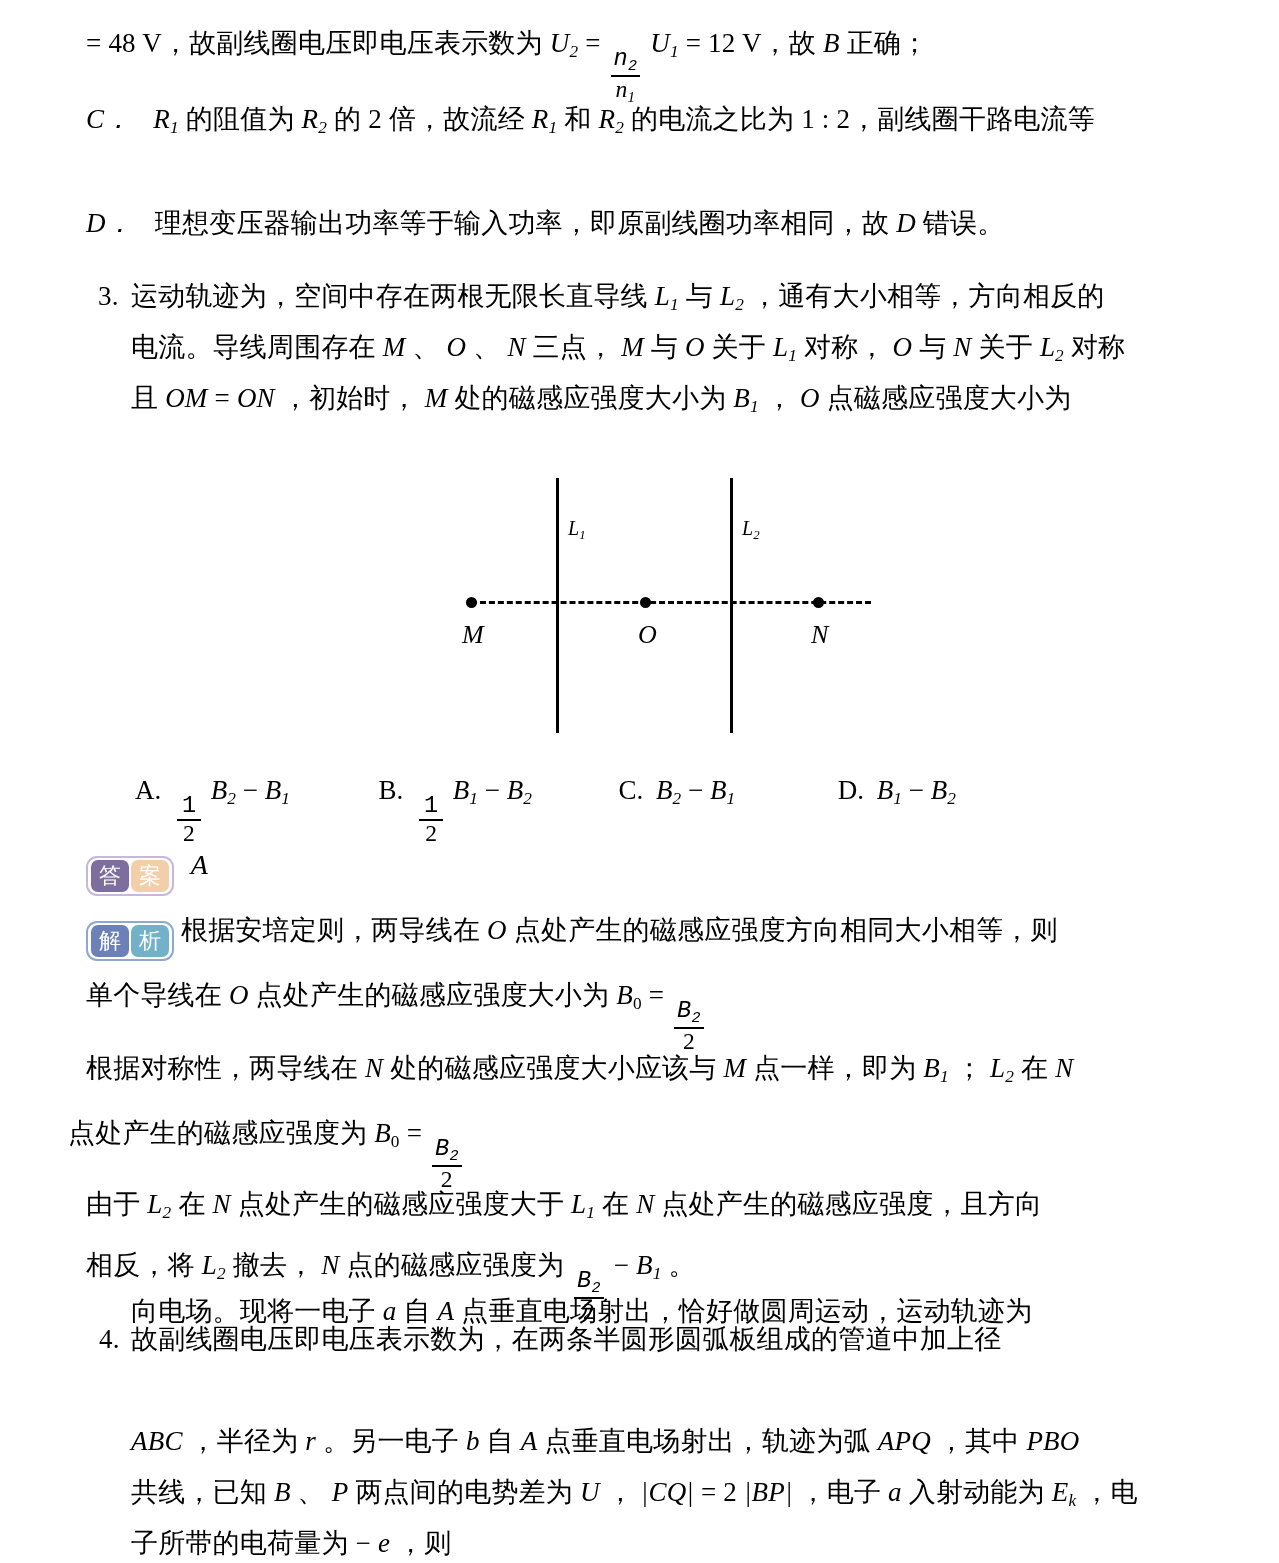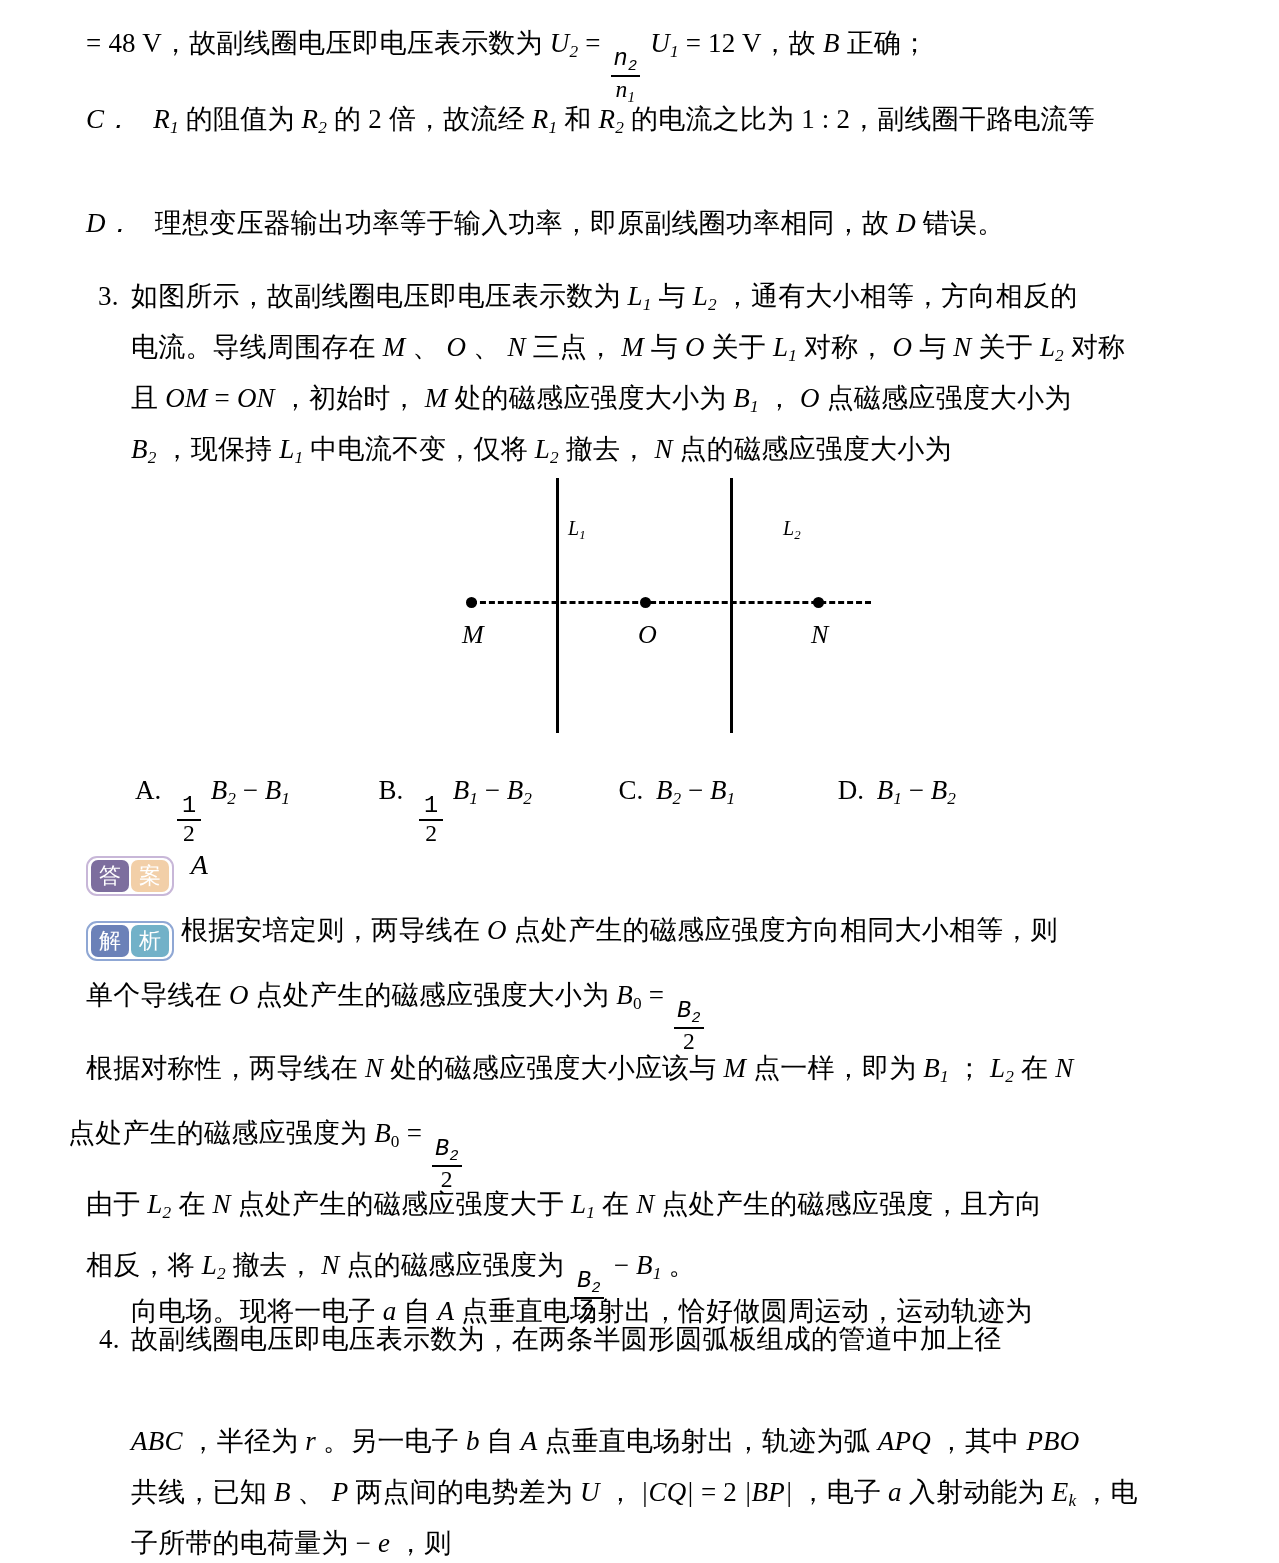--- a/index.html
+++ b/index.html
@@ -86,21 +86,21 @@
   }
   .vwire.l1 { left: 116px; }
   .vwire.l2 { left: 290px; }
   .wlabel {
     position: absolute;
     font-size: 20px;
     font-style: italic;
     top: 52px;
   }
   .wlabel.l1 { left: 128px; }
-  .wlabel.l2 { left: 302px; margin-left: 41px; }
+  .wlabel.l2 { left: 302px; }
   .axis {
     position: absolute;
     left: 31px;
     top: 136px;
     width: 400px;
     height: 0;
     border-top: 3.5px dashed #000;
   }
   .node {
     position: absolute;
@@ -214,21 +214,21 @@
     <span>理想变压器输出功率等于输入功率，即原副线圈功率相同，故</span>
     <span class="it">D</span>
     <span>错误。</span>
   </div>
 
   <div class="para" style="left:98px; top:269px;">
     <span>3.</span>
   </div>
 
   <div class="para" style="left:131px; top:269px;">
-    <span>如图所示，故副线圈电压即电压表示数为</span>
+    <span>运动轨迹为，空间中存在两根无限长直导线</span>
     <span class="it"><span>L</span><sub>1</sub></span>
     <span>与</span>
     <span class="it"><span>L</span><sub>2</sub></span>
     <span>，通有大小相等，方向相反的</span>
   </div>
 
   <div class="para" style="left:131px; top:320px;">
     <span>电流。导线周围存在</span>
     <span class="it">M</span>
     <span>、</span>
@@ -257,30 +257,20 @@
     <span class="it">ON</span>
     <span>，初始时，</span>
     <span class="it">M</span>
     <span>处的磁感应强度大小为</span>
     <span class="it"><span>B</span><sub>1</sub></span>
     <span>，</span>
     <span class="it">O</span>
     <span>点磁感应强度大小为</span>
   </div>
 
-  <div class="para" style="left:131px; top:422px;">
-    <span class="it"><span>B</span><sub>2</sub></span>
-    <span>，现保持</span>
-    <span class="it"><span>L</span><sub>1</sub></span>
-    <span>中电流不变，仅将</span>
-    <span class="it"><span>L</span><sub>2</sub></span>
-    <span>撤去，</span>
-    <span class="it">N</span>
-    <span>点的磁感应强度大小为</span>
-  </div>
 
   <div class="figure">
     <div class="vwire l1"></div>
     <div class="vwire l2"></div>
     <div class="wlabel l1 it"><span>L</span><sub>1</sub></div>
     <div class="wlabel l2 it"><span>L</span><sub>2</sub></div>
     <div class="axis"></div>
     <div class="node m"></div>
     <div class="node o"></div>
     <div class="node n"></div>

